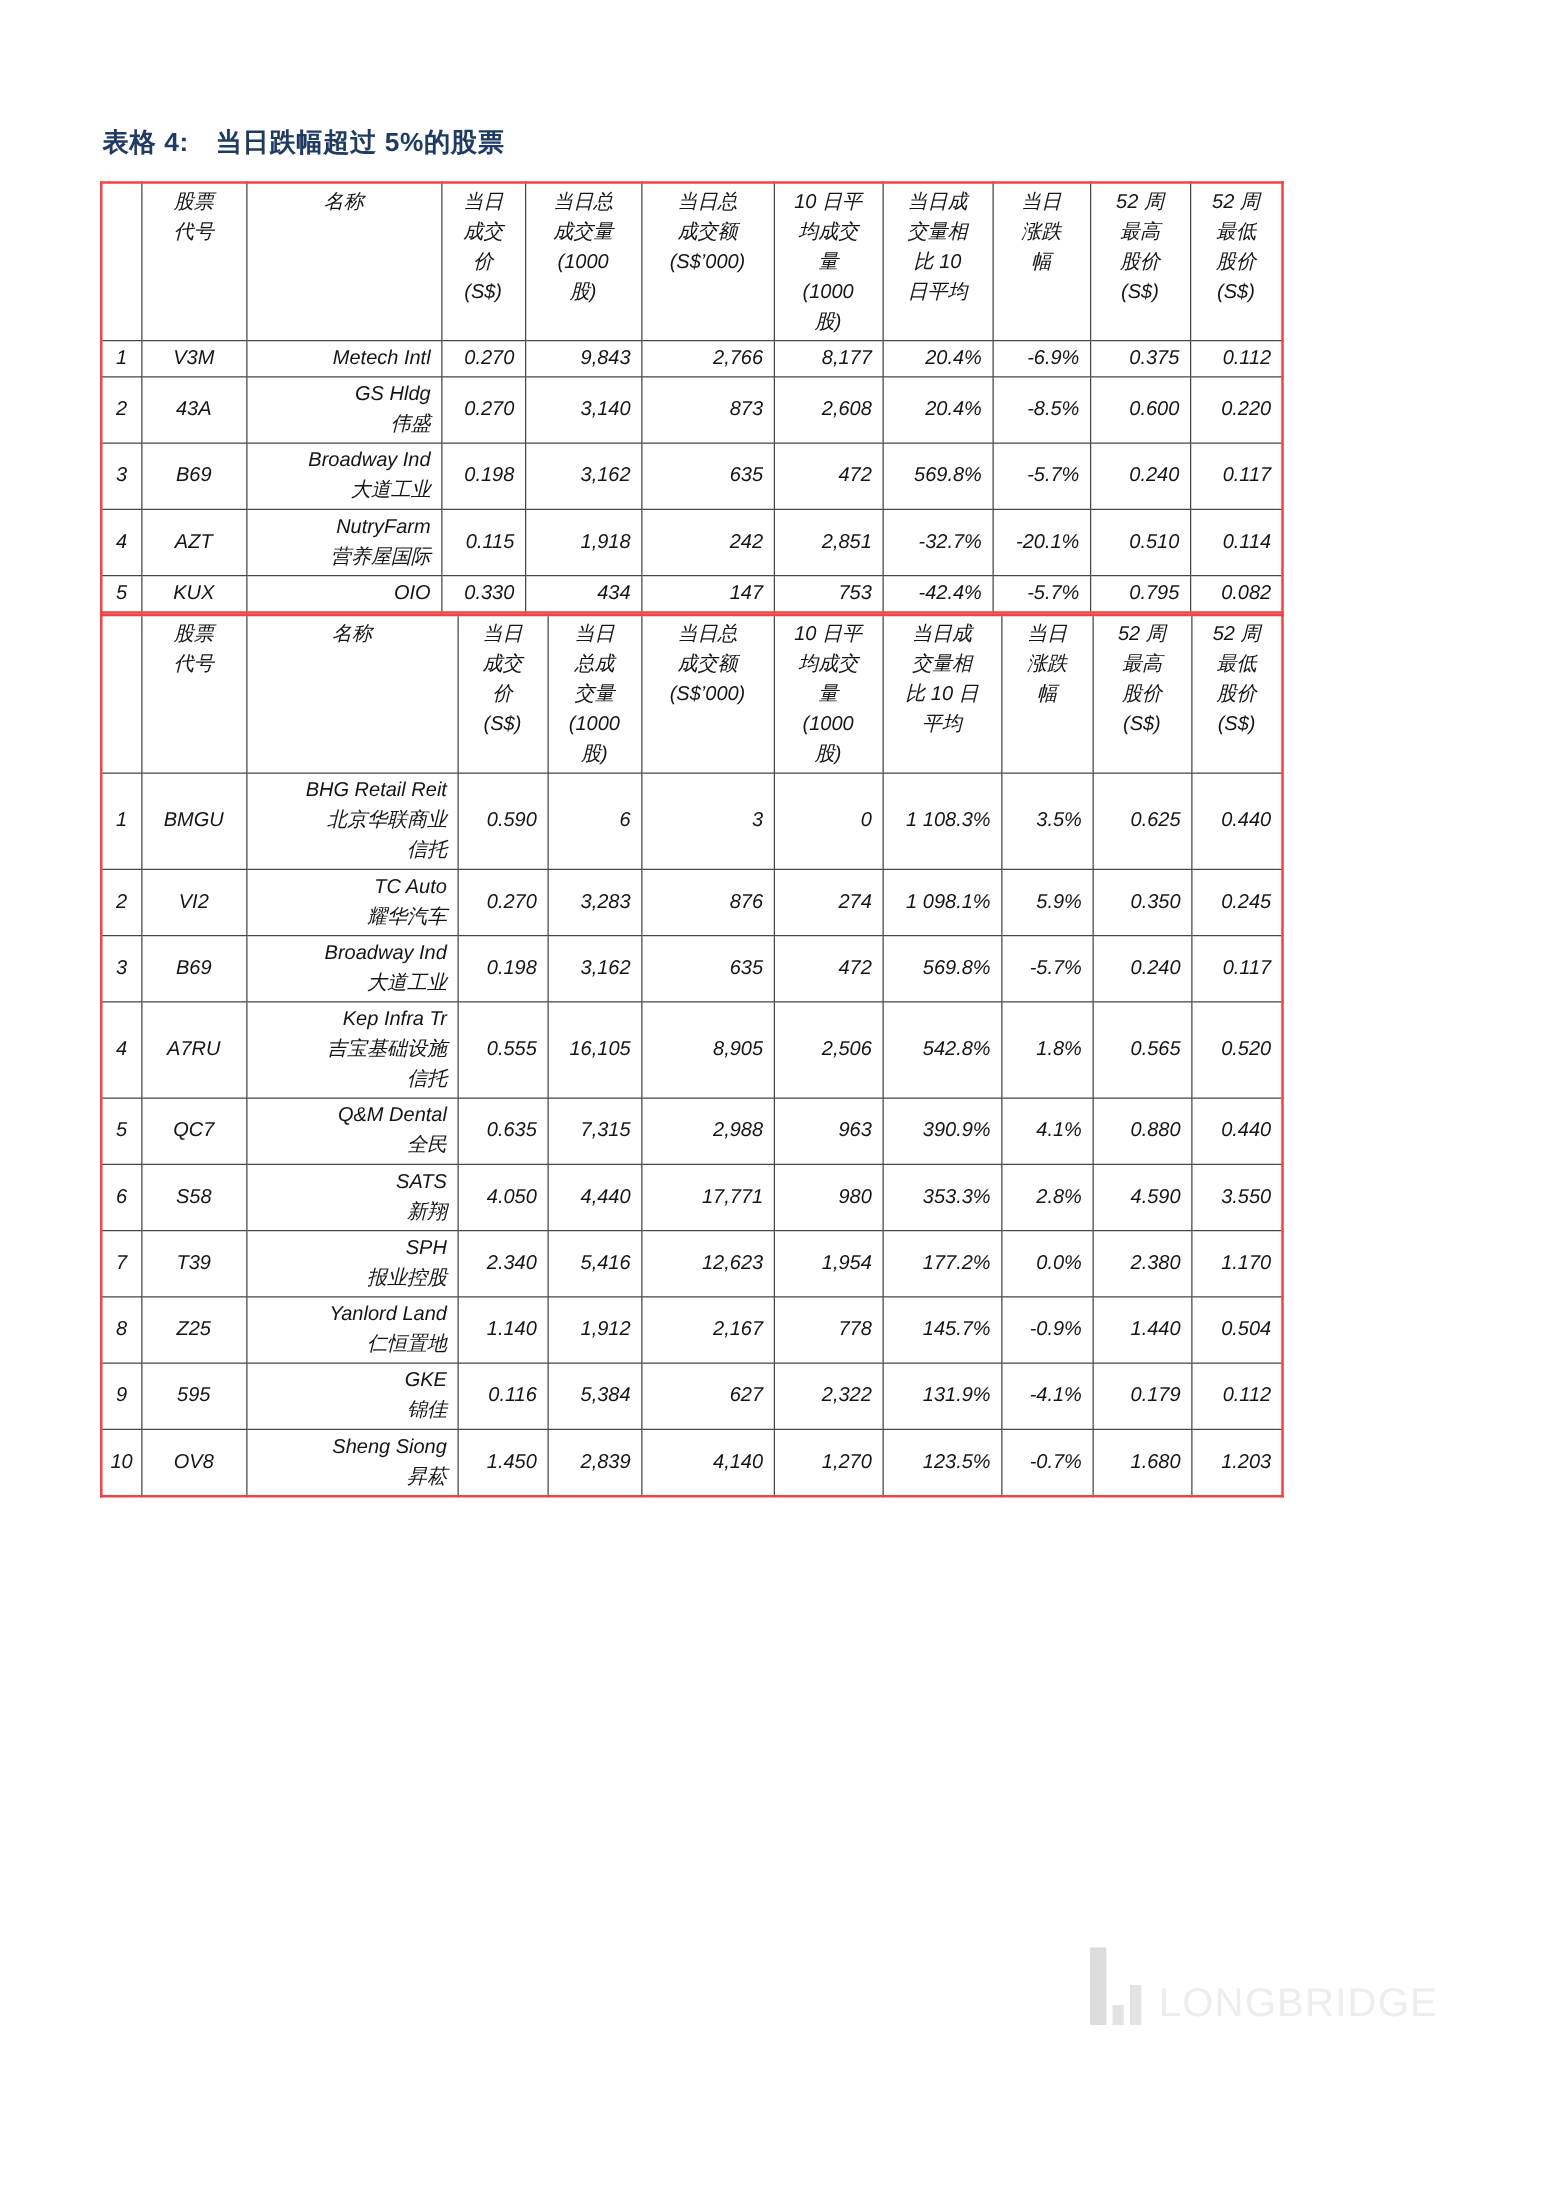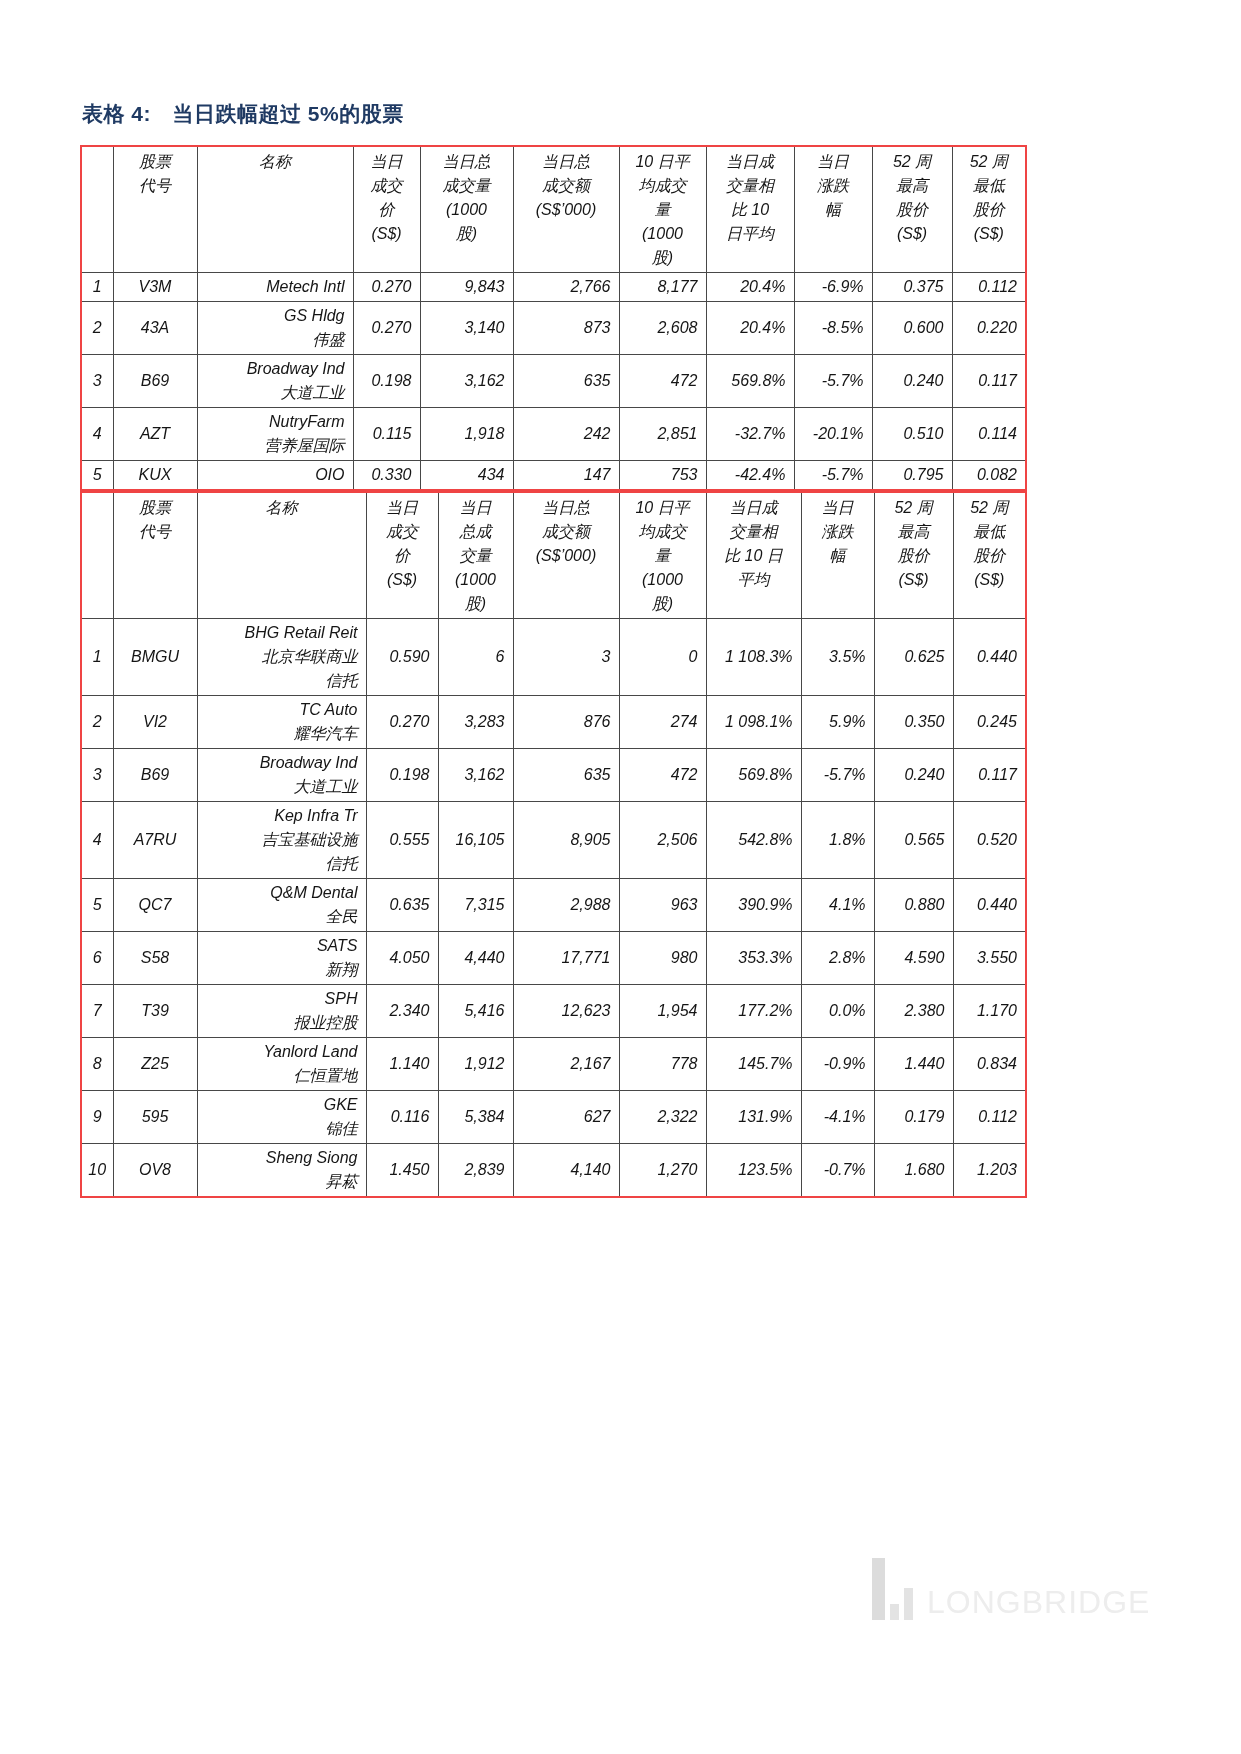--- a/index.html
+++ b/index.html
@@ -364,21 +364,21 @@
           <td>Z25</td>
           <td>Yanlord Land
 仁恒置地</td>
           <td>1.140</td>
           <td>1,912</td>
           <td>2,167</td>
           <td>778</td>
           <td>145.7%</td>
           <td>-0.9%</td>
           <td>1.440</td>
-          <td>0.834</td>
+          <td>0.504</td>
         </tr>
         <tr>
           <td>9</td>
           <td>595</td>
           <td>GKE
 锦佳</td>
           <td>0.116</td>
           <td>5,384</td>
           <td>627</td>
           <td>2,322</td>

